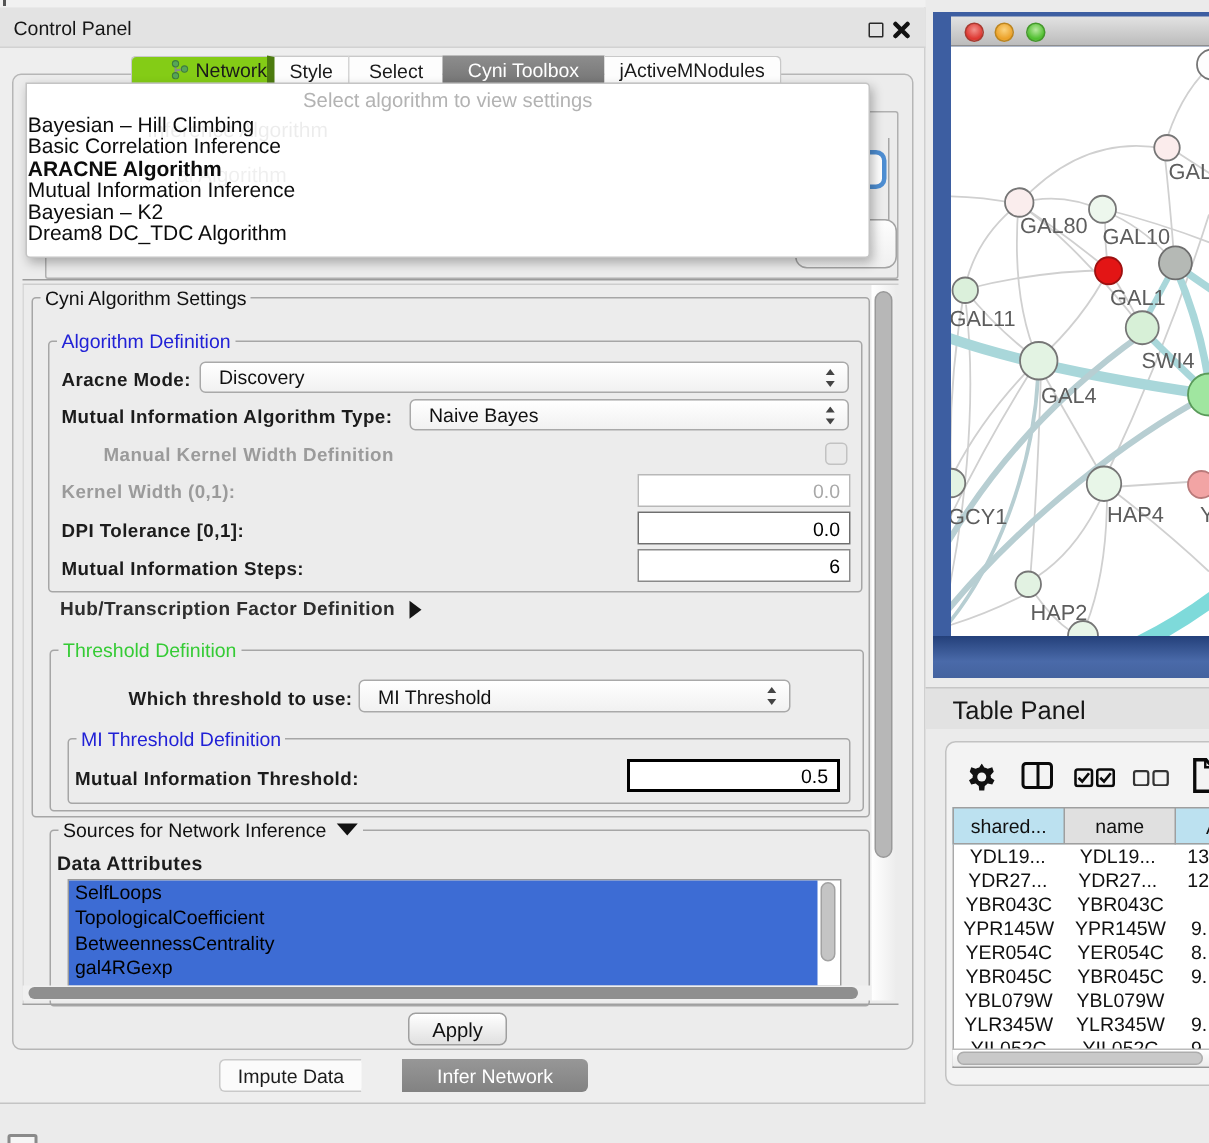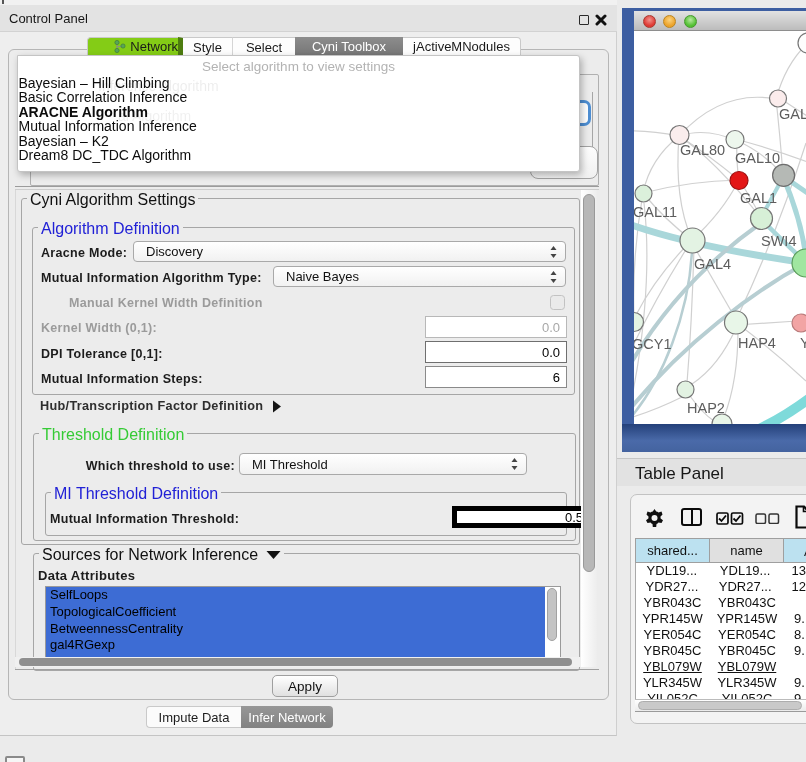--- a/index.html
+++ b/index.html
@@ -2,21 +2,21 @@
 <html><head>
 <meta charset="utf-8">
 <style>
   html,body{margin:0;padding:0;}
   body{width:806px;height:762px;overflow:hidden;position:relative;background:#ebebeb;
        font-family:"Liberation Sans",sans-serif;-webkit-font-smoothing:antialiased;}
   .abs{position:absolute;}
   .lbl{position:absolute;font-size:12.5px;font-weight:bold;color:#1c1c1c;white-space:nowrap;letter-spacing:0.3px;}
   .dis{color:#9b9b9b;}
   .grp{position:absolute;border:1px solid #a6a6a6;border-radius:3px;}
-  .gt{position:absolute;font-size:16px;background:#ececec;padding:0 3px;white-space:nowrap;z-index:3;}
+  .gt{position:absolute;font-size:13px;background:#ececec;padding:0 3px;white-space:nowrap;z-index:3;}
   .combo{position:absolute;border:1px solid #a9a9a9;border-radius:4px;
          background:linear-gradient(#ffffff,#f1f1f1);font-size:13px;color:#111;
          display:flex;align-items:center;padding-left:12px;box-sizing:border-box;}
   .carr{position:absolute;right:8px;top:50%;transform:translateY(-50%);width:7px;height:12px;}
   .tf{position:absolute;background:#fff;font-size:13px;display:flex;align-items:center;
       justify-content:flex-end;padding-right:6px;box-sizing:border-box;}
 </style>
 </head>
 <body>
 <div class="abs" style="left:0;top:0;width:617px;height:5px;background:#f1f1f1;"></div>
@@ -101,21 +101,21 @@
 <div class="lbl" style="left:35px;top:459px;width:200px;text-align:right;">Which threshold to use:</div>
 <div class="combo" style="left:239px;top:453px;width:288px;height:22px;">MI Threshold
   <svg class="carr" viewBox="0 0 7 12">
       <path d="M3.5 0 L6.5 4 L0.5 4 Z" fill="#444"></path>
       <path d="M3.5 12 L6.5 8 L0.5 8 Z" fill="#444"></path>
     </svg>
 </div>
 <div class="grp" style="left:45px;top:492px;width:520px;height:42px;"></div>
 <div class="gt" style="left:51px;top:485px;color:#2121d6;">MI Threshold Definition</div>
 <div class="lbl" style="left:50px;top:512px;">Mutual Information Threshold:</div>
-<div class="tf" style="left:418px;top:506px;width:142px;height:22px;border:5px solid #000000;color:#000;margin-left:34px;">0.5</div>
+<div class="tf" style="left:418px;top:506px;width:142px;height:22px;border:2px solid #000000;color:#000;">0.5</div>
 
 <div class="grp" style="left:33px;top:553px;width:545px;height:116px;"></div>
 <div class="gt" style="left:39px;top:546px;color:#111;">Sources for Network Inference <svg style="margin-left:3px;" width="15" height="10" viewBox="0 0 15 10">
       <path d="M0.5 1 L14.5 1 L7.5 9 Z" fill="#111"></path>
     </svg></div>
 <div class="lbl" style="left:38px;top:568px;font-size:13px;">Data Attributes</div>
 <div class="abs" style="left:45px;top:586px;width:516px;height:72px;background:#fff;border:1px solid #9a9a9a;box-sizing:border-box;"></div>
 <div class="abs" style="left:46px;top:587px;width:499px;height:70px;background:#3d6cd4;color:#000000;font-size:13px;line-height:16.8px;padding-left:4px;box-sizing:border-box;">
 SelfLoops<br>TopologicalCoefficient<br>BetweennessCentrality<br>gal4RGexp</div>
 <div class="abs" style="left:547px;top:588px;width:10px;height:53px;background:#c4c4c4;border:1px solid #a2a2a2;border-radius:5px;box-sizing:border-box;"></div>
@@ -127,22 +127,22 @@
 <div class="abs" style="left:15px;top:657px;width:566px;height:10px;background:#f0f0f0;"></div>
 <div class="abs" style="left:19px;top:658px;width:553px;height:8px;background:#8f8f8f;border-radius:4px;"></div>
 <div class="abs" style="left:15px;top:669px;width:584px;height:1px;background:#a0a0a0;"></div>
 
 <div class="abs" style="left:272px;top:675px;width:66px;height:22px;border:1px solid #9f9f9f;border-radius:5px;
      background:linear-gradient(#ffffff,#e0e0e0);font-size:13.5px;color:#111;display:flex;align-items:center;justify-content:center;box-sizing:border-box;">Apply</div>
 
 <div class="abs" style="left:146px;top:706px;height:22px;display:flex;font-size:13px;color:#1c1c1c;">
   <div style="width:95px;background:#fbfbfb;border:1px solid #c9c9c9;border-right:none;border-radius:4px 0 0 4px;
        display:flex;align-items:center;justify-content:center;box-sizing:border-box;">Impute Data</div>
-  <div style="width:92px;background:linear-gradient(#979797,#828282);color:#fff;border-radius:0 4px 4px 0;
-       display:flex;align-items:center;justify-content:center;box-sizing:border-box;">Infer Network</div>
+  <div style="width:124px;background:linear-gradient(#979797,#828282);color:#fff;border-radius:0 4px 4px 0;
+       display:flex;align-items:center;justify-content:center;box-sizing:border-box;margin-left:27px;">Infer Network</div>
 </div>
 
 <div class="abs" style="left:5px;top:756px;width:20px;height:12px;border:2px solid #8a8a8a;border-radius:2px;background:#f6f6f6;box-sizing:border-box;"></div>
 
 <div class="abs" style="left:17px;top:55px;width:563px;height:117px;background:#fff;border:1px solid #c4c4c4;
      border-radius:0 3px 3px 3px;box-shadow:2px 3px 7px rgba(0,0,0,0.28);z-index:10;box-sizing:border-box;font-size:14px;color:#0c0c0c;overflow:hidden;">
   <div class="abs" style="left:80px;top:22px;font-size:14px;color:#000;opacity:0.07;">Inference Algorithm</div>
   <div class="abs" style="left:100px;top:52px;font-size:14px;color:#000;opacity:0.06;">al Algorithm</div>
   <div style="height:16px;padding-top:3px;text-align:center;color:#b3b3b3;font-size:13.5px;position:relative;">Select algorithm to view settings</div>
   <div style="height:14.45px;padding-left:0.5px;position:relative;">Bayesian – Hill Climbing</div>
@@ -296,21 +296,21 @@
   <div style="display:flex;height:15.9px;align-items:center;">
       <div style="width:75px;text-align:center;">YER054C</div>
       <div style="width:74px;text-align:center;">YER054C</div>
       <div style="padding-left:10px;">8.</div>
     </div>
   <div style="display:flex;height:15.9px;align-items:center;">
       <div style="width:75px;text-align:center;">YBR045C</div>
       <div style="width:74px;text-align:center;">YBR045C</div>
       <div style="padding-left:10px;">9.</div>
     </div>
-  <div style="display:flex;height:15.9px;align-items:center;text-decoration:underline;">
+  <div style="display:flex;height:15.9px;align-items:center;">
       <div style="width:75px;text-align:center;">YBL079W</div>
       <div style="width:74px;text-align:center;">YBL079W</div>
     </div>
   <div style="display:flex;height:15.9px;align-items:center;">
       <div style="width:75px;text-align:center;">YLR345W</div>
       <div style="width:74px;text-align:center;">YLR345W</div>
       <div style="padding-left:10px;">9.</div>
     </div>
   <div style="display:flex;height:15.9px;align-items:center;">
       <div style="width:75px;text-align:center;">YIL052C</div>

